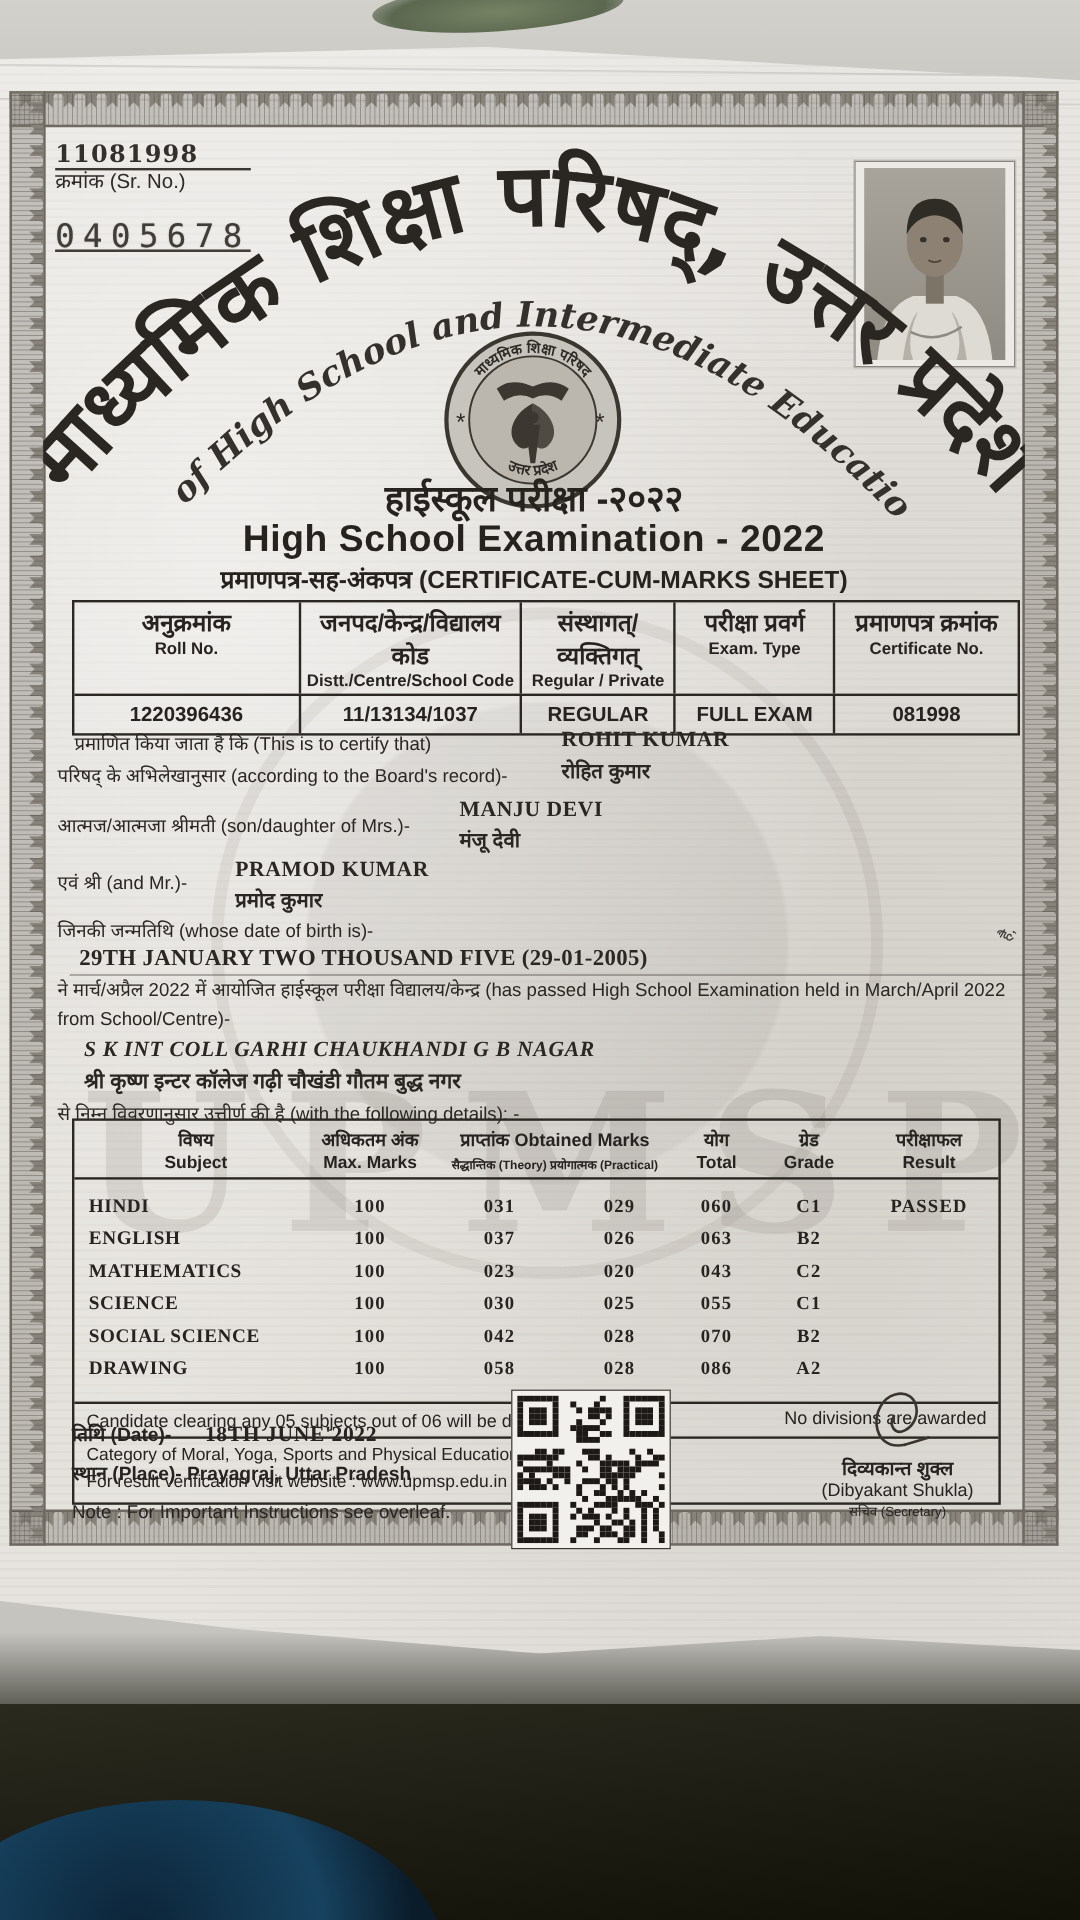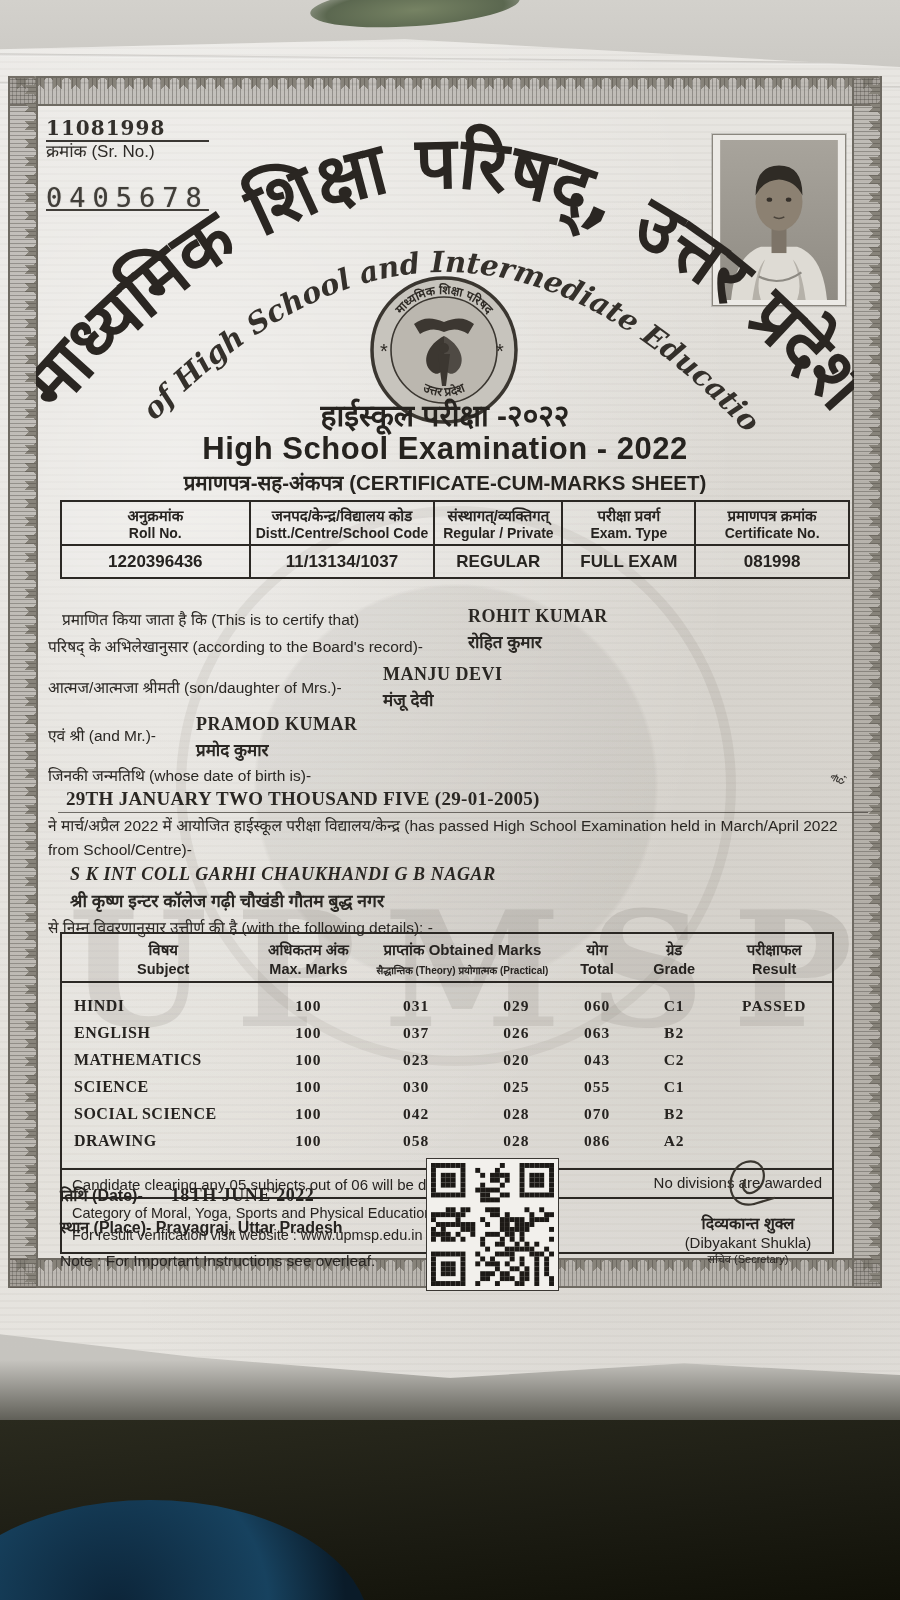--- a/index.html
+++ b/index.html
@@ -59,21 +59,21 @@
   .center{position:absolute;left:0;width:100%;text-align:center;}
   .exam-hi{top:318px;font-size:30px;font-weight:bold;color:#26231f;}
   .exam-en{top:355px;font-size:31px;font-weight:bold;letter-spacing:.5px;color:#26231f;}
   .doc-title{top:392px;font-size:20.5px;font-weight:bold;color:#26231f;}
 
   .info{position:absolute;left:52px;top:424px;width:786px;border:2px solid #2b2824;display:flex;flex-direction:column;background:rgba(255,255,255,.12);}
   .info .hrow{display:flex;border-bottom:2px solid #2b2824;}
   .info .vrow{display:flex;}
   .info .cell{box-sizing:border-box;padding:3px 2px;text-align:center;border-right:2px solid #2b2824;}
   .info .cell:last-child{border-right:none;}
-  .info .hi{font-size:15px;font-weight:bold;}
+  .info .hi{font-size:20px;font-weight:bold;}
   .info .en{font-size:14px;font-weight:bold;}
   .info .val{font-size:17px;font-weight:bold;padding:6px 2px 5px;}
   .w1{width:24%;} .w2{width:23.5%;} .w3{width:16.3%;} .w4{width:16.9%;} .w5{width:19.3%;}
 
   .certify{position:absolute;left:40px;top:532px;width:800px;height:266px;font-size:15.5px;color:#2a2723;}
   .certify .ab{position:absolute;white-space:nowrap;}
   .nm-en{font:bold 18px "Liberation Serif",serif;letter-spacing:.5px;}
   .nm-hi{font-weight:bold;font-size:17px;}
   .dob-line{font:bold 19px "Liberation Serif",serif;letter-spacing:.3px;}
   .rule{position:absolute;height:0;border-bottom:1.5px solid rgba(70,66,60,.75);}

